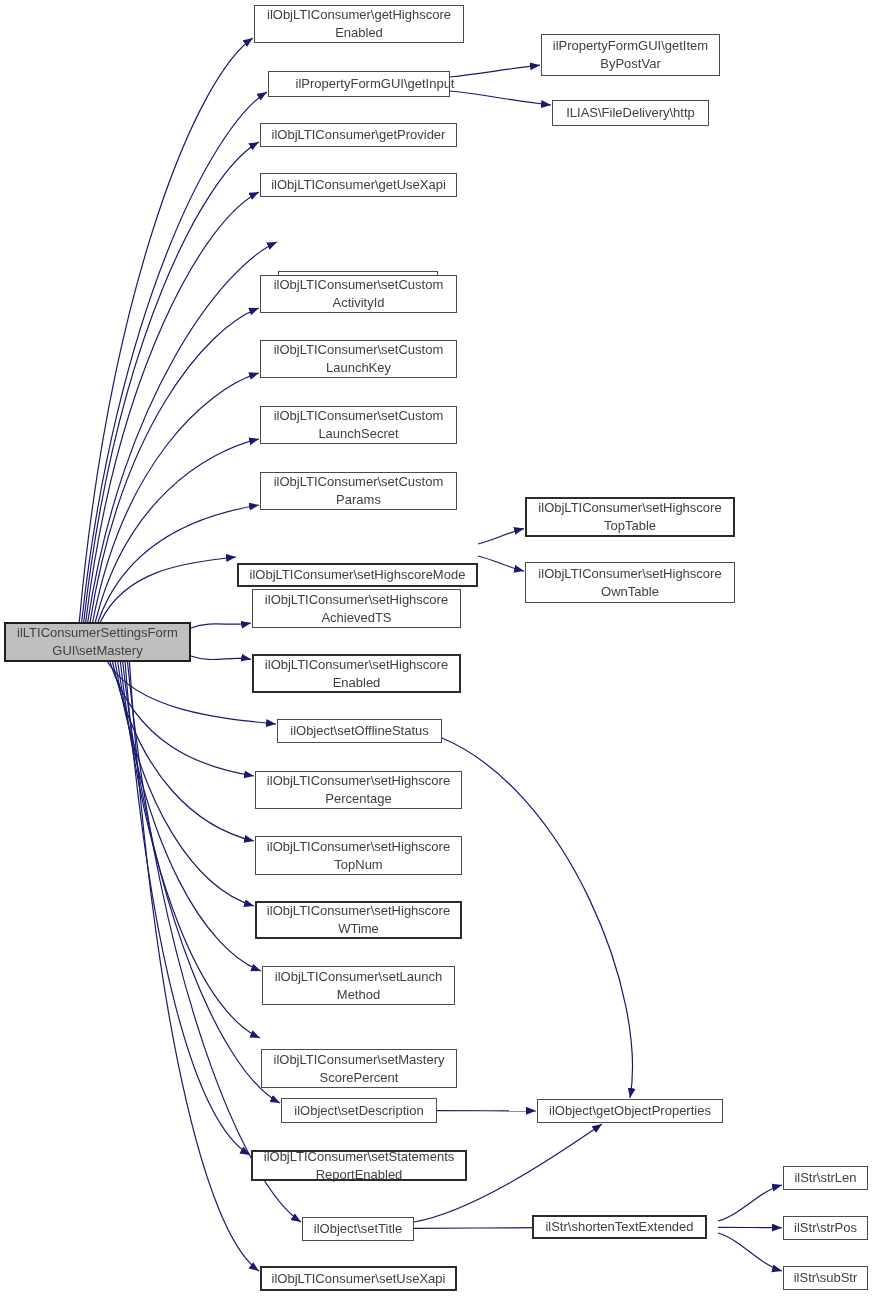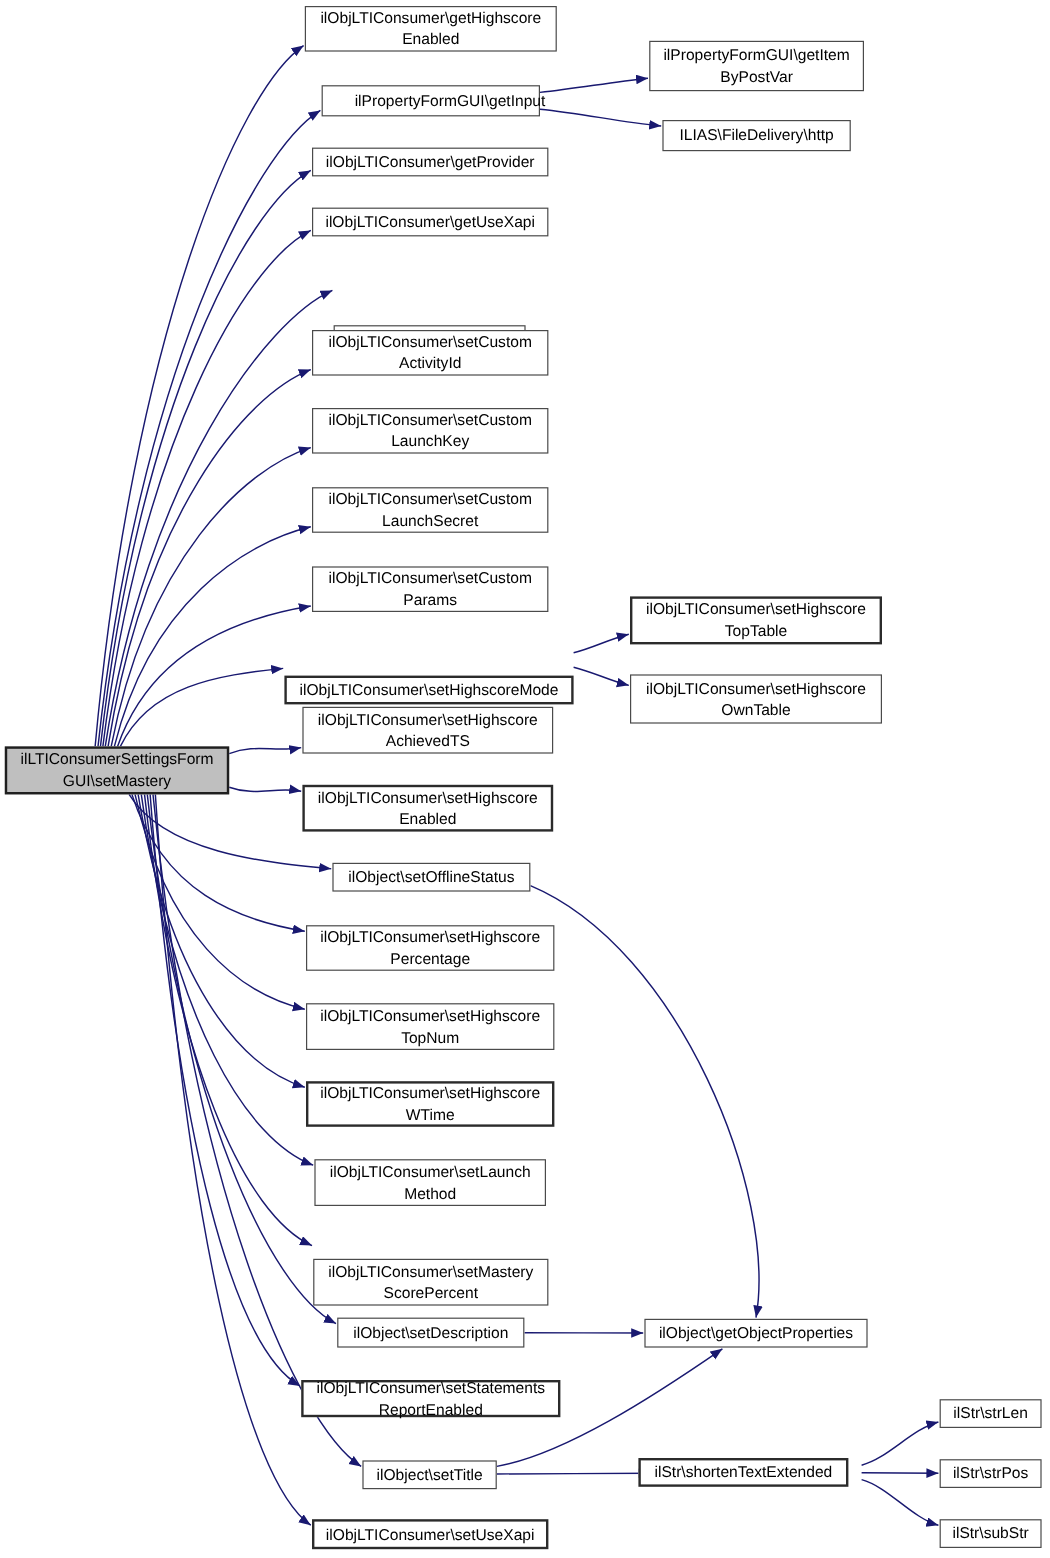--- a/index.html
+++ b/index.html
@@ -1,20 +1,20 @@
 <!DOCTYPE html>
 <html><head>
 <meta charset="utf-8">
 <style>
   html,body{margin:0;padding:0;background:#ffffff;}
   #graph-canvas{position:relative;width:875px;height:1298px;background:#ffffff;overflow:hidden;
     font-family:"Liberation Sans", sans-serif;}
   #edges-layer{position:absolute;left:0;top:0;width:875px;height:1298px;}
   .node{position:absolute;display:flex;flex-direction:column;justify-content:center;align-items:center;
-    box-sizing:border-box;background:#ffffff;border:1px solid #4a4a4a;color:#000000;
+    box-sizing:border-box;background:#ffffff;border:1px solid #4a4a4a;color:#404040;
     font-size:13px;line-height:1.35;text-align:center;white-space:nowrap;}
   .node.bold{border-width:2px;border-color:#2b2b2b;}
   .node.hub{background:#bfbfbf;border:2px solid #1f1f1f;}
   .node span{display:block;}
 </style>
 </head>
 <body>
 
 <div id="graph-canvas">
   <svg id="edges-layer" width="875" height="1298" viewBox="0 0 875 1298" xmlns="http://www.w3.org/2000/svg">

